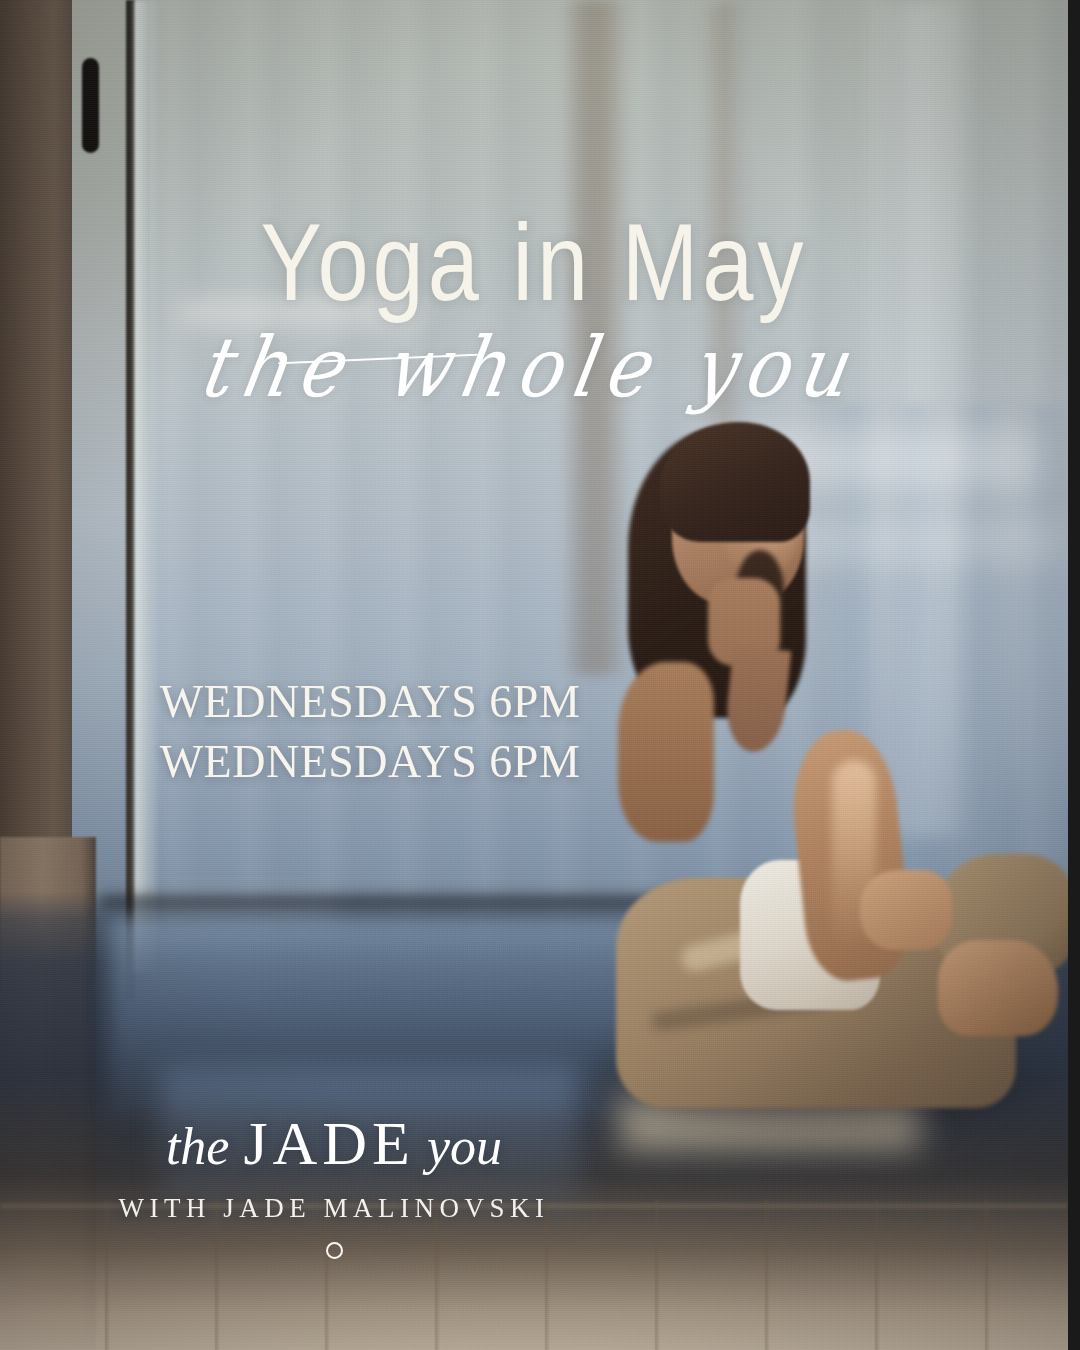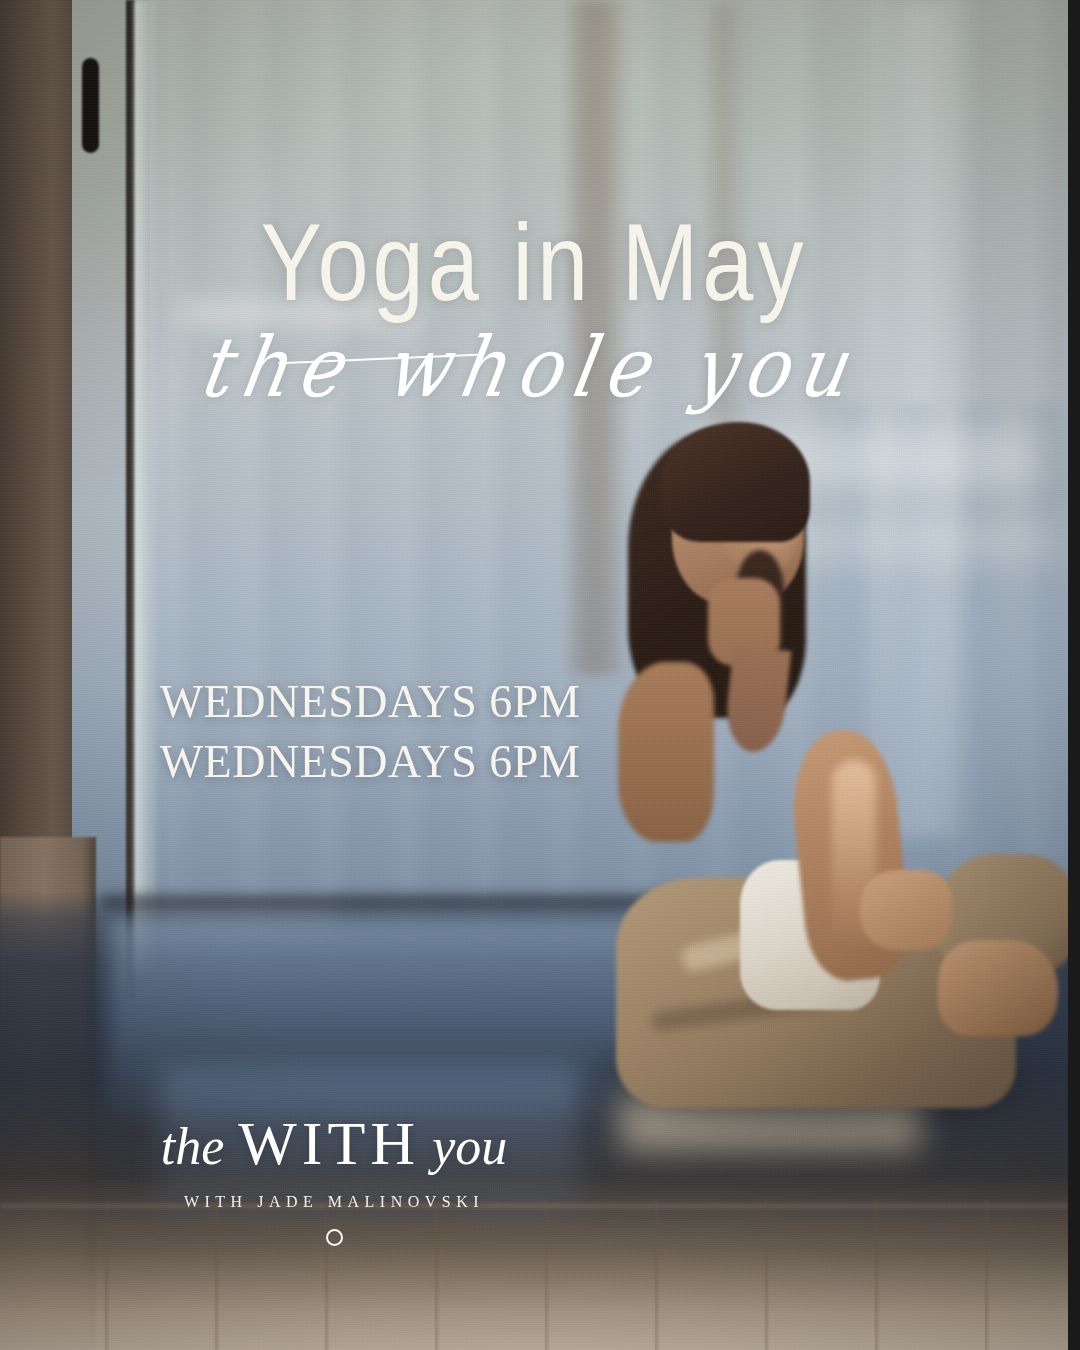--- a/index.html
+++ b/index.html
@@ -435,21 +435,21 @@
     font-family: "Liberation Serif", serif;
     font-weight: 400;
     font-size: 62px;
     letter-spacing: 5px;
     vertical-align: baseline;
     margin: 0 12px 0 14px;
   }
   .logo-sub {
     margin-top: 14px;
     font-family: "Liberation Serif", serif;
-    font-size: 16px;
+    font-size: 27px;
     letter-spacing: 5.5px;
     color: #f3f1ec;
     text-shadow: 0 2px 8px rgba(30,34,44,.30);
   }
   .logo-dot {
     margin: 18px auto 0;
     width: 13px; height: 13px;
     border: 2px solid #ffffff;
     border-radius: 50%;
     opacity: .95;
@@ -524,20 +524,20 @@
     <div class="script">the whole you</div>
     <div class="script-rule"></div>
 
     <div class="schedule">
       <div>WEDNESDAYS 6PM</div>
       <div>WEDNESDAYS 6PM</div>
     </div>
 
     <div class="logo">
       <div class="logo-main">
-        <span class="logo-the">the</span><span class="logo-whole">WITH</span><span class="logo-you">you</span>
+        <span class="logo-the">the</span><span class="logo-whole">JADE</span><span class="logo-you">you</span>
       </div>
       <div class="logo-sub">WITH JADE MALINOVSKI</div>
       <div class="logo-dot"></div>
     </div>
 
   </div>
 </div>
 
 </body></html>

